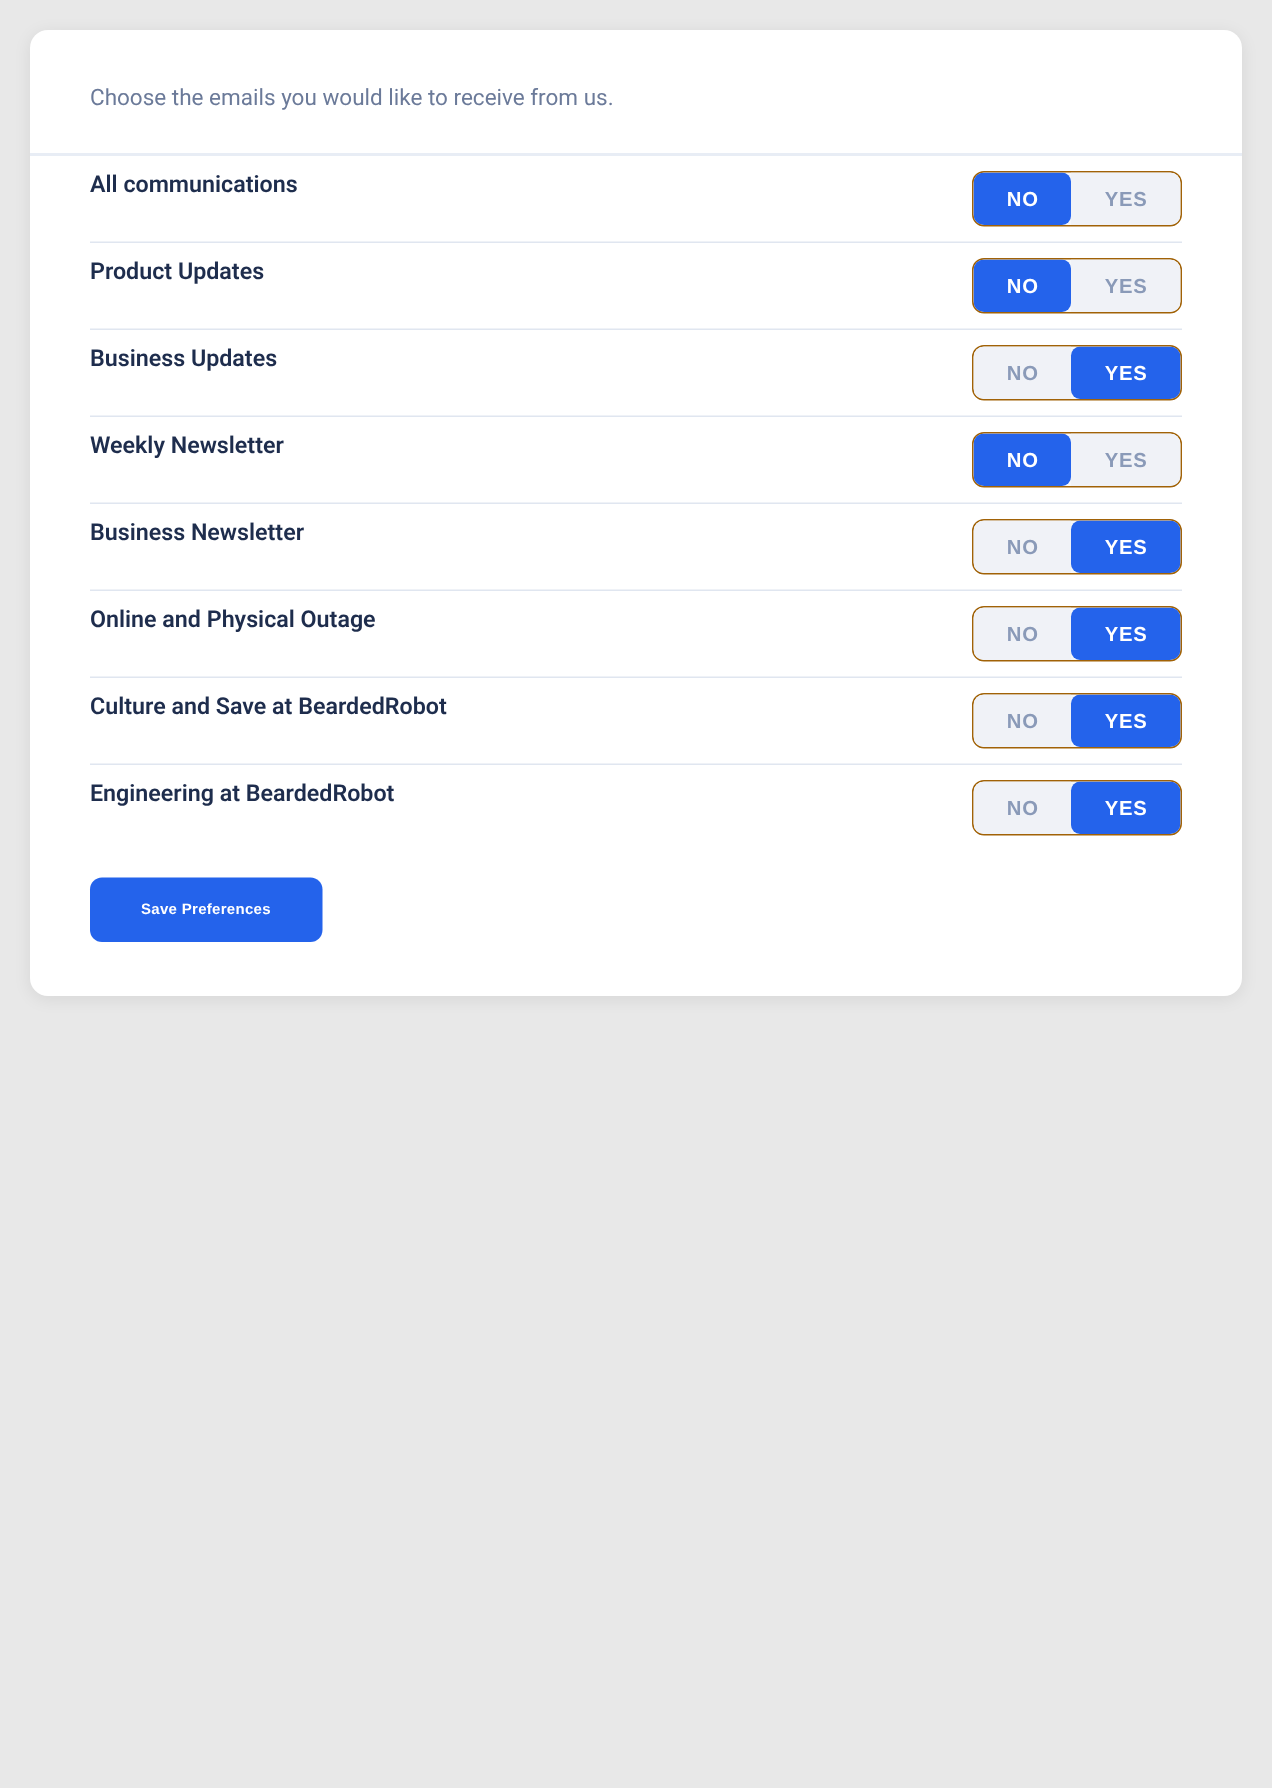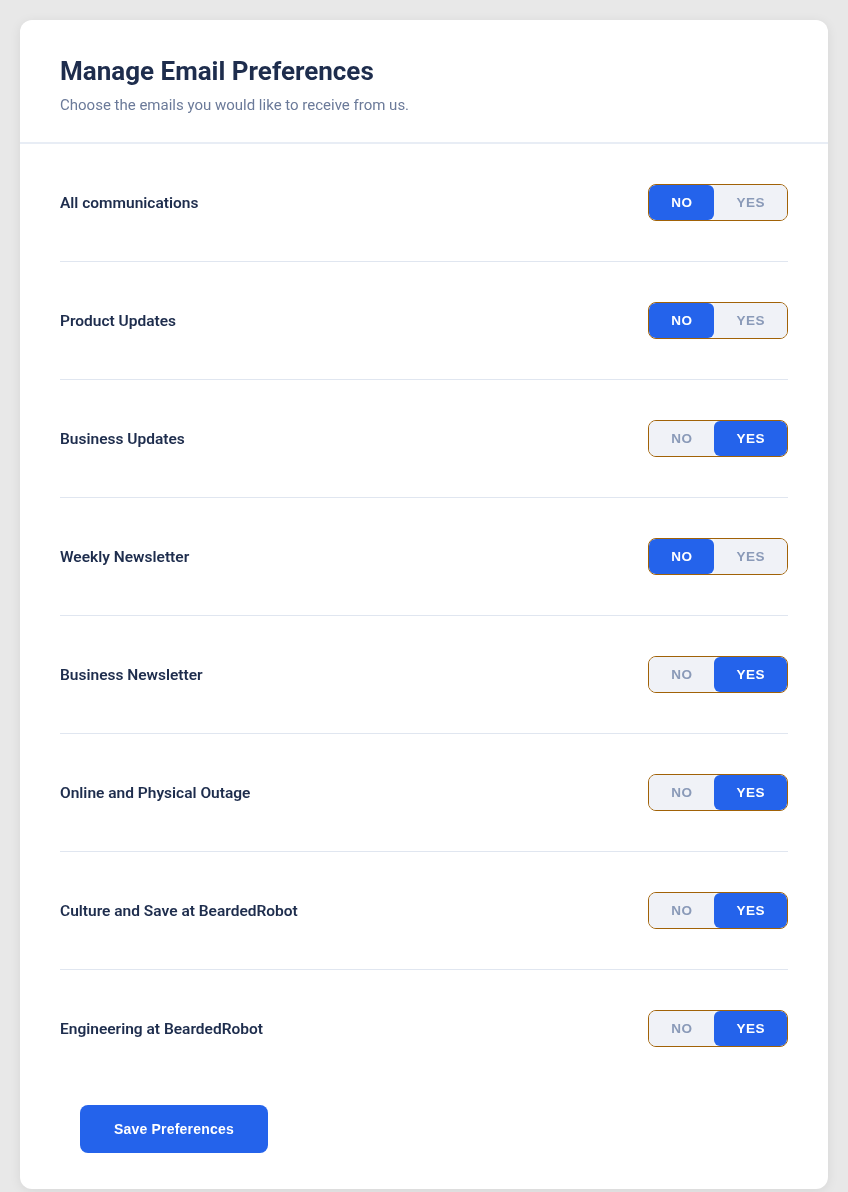--- a/index.html
+++ b/index.html
@@ -43,23 +43,23 @@
       font-size: 15px;
       color: #6b7a99;
     }
 
     .preferences-section {
       padding: 0 40px;
     }
 
     .preference-row {
       display: flex;
-      align-items: center;
+      align-items: flex-start;
       justify-content: space-between;
-      padding: 40px 0;
+      padding: 10px 0;
       border-bottom: 1px solid #e0e6f0;
     }
 
     .preference-row:last-child {
       border-bottom: none;
     }
 
     .preference-label {
       font-size: 15.5px;
       font-weight: 600;
@@ -106,38 +106,37 @@
 
     .footer-note {
       padding: 24px 40px 10px 40px;
       font-size: 13.5px;
       color: #6b7a99;
       line-height: 1.6;
     }
 
     .save-btn {
       display: inline-block;
-      margin: 18px 40px 36px 60px;
+      margin: 18px 40px 36px 40px;
       padding: 16px 34px;
       background: #2463eb;
       color: #fff;
-      font-size: 14px;
+      font-size: 10px;
       font-weight: 600;
       border: none;
       border-radius: 8px;
       cursor: pointer;
       letter-spacing: 0.2px;
     }
   </style>
 </head>
 <body>
 
 <div class="card">
   <div class="card-header">
-    <h1 class="card-title">Manage Email Preferences</h1>
     <p class="card-subtitle">Choose the emails you would like to receive from us.</p>
   </div>
 
   <div class="preferences-section" id="preferences-rows">
 
   <div class="preference-row">
         <span class="preference-label">All communications</span>
         <div class="toggle-group">
           <button class="toggle-btn active-no">NO</button>
           <button class="toggle-btn inactive">YES</button>

